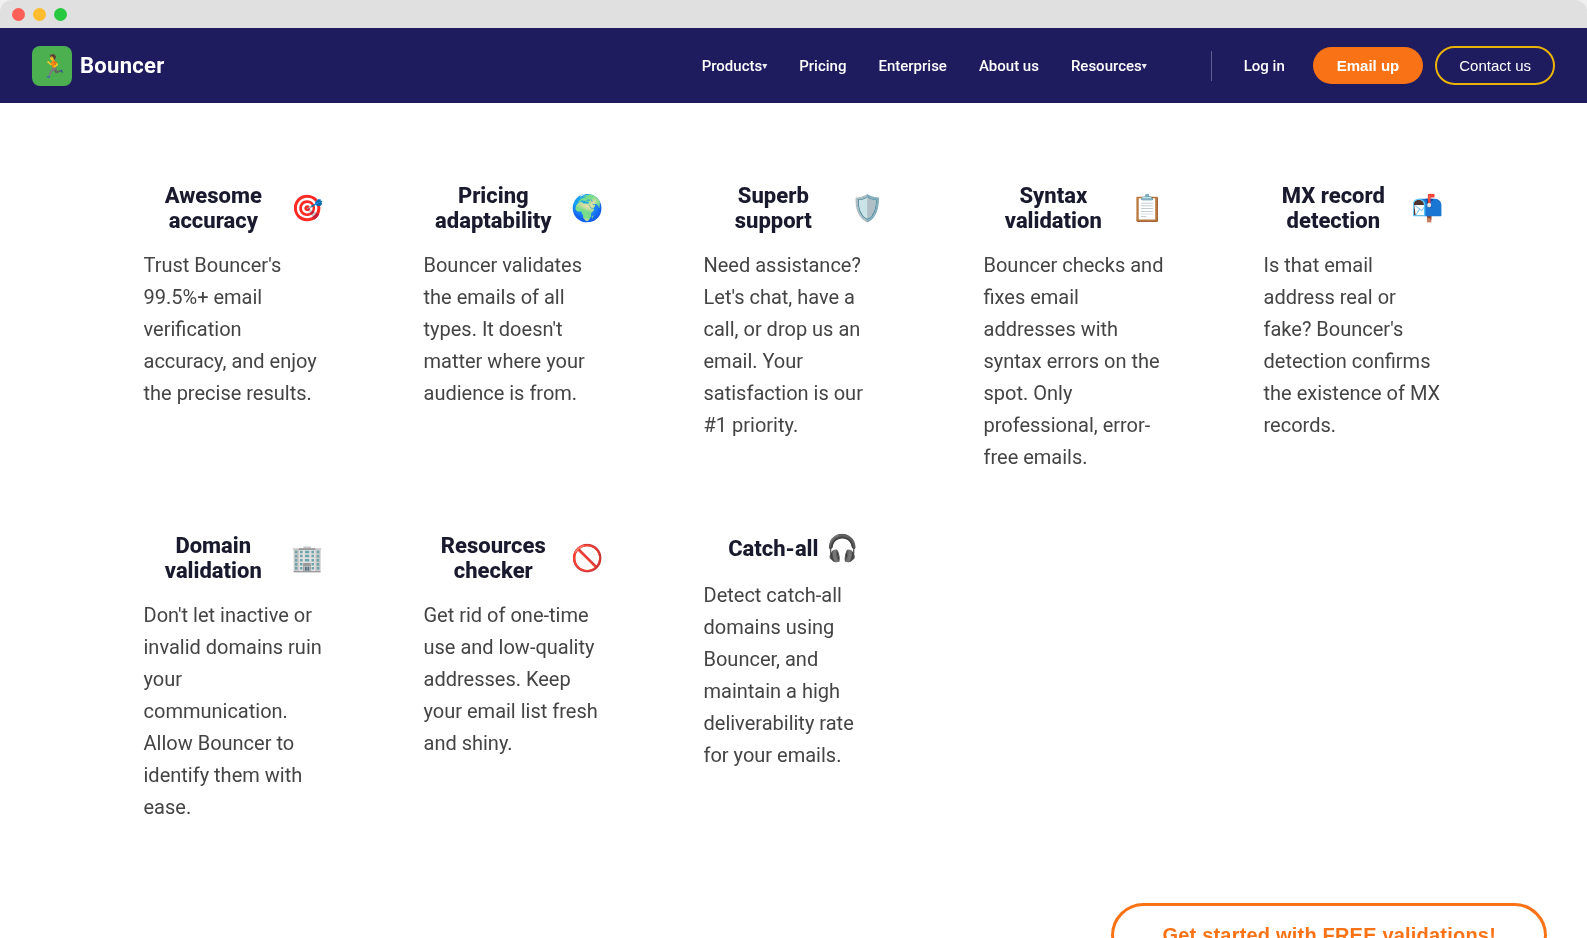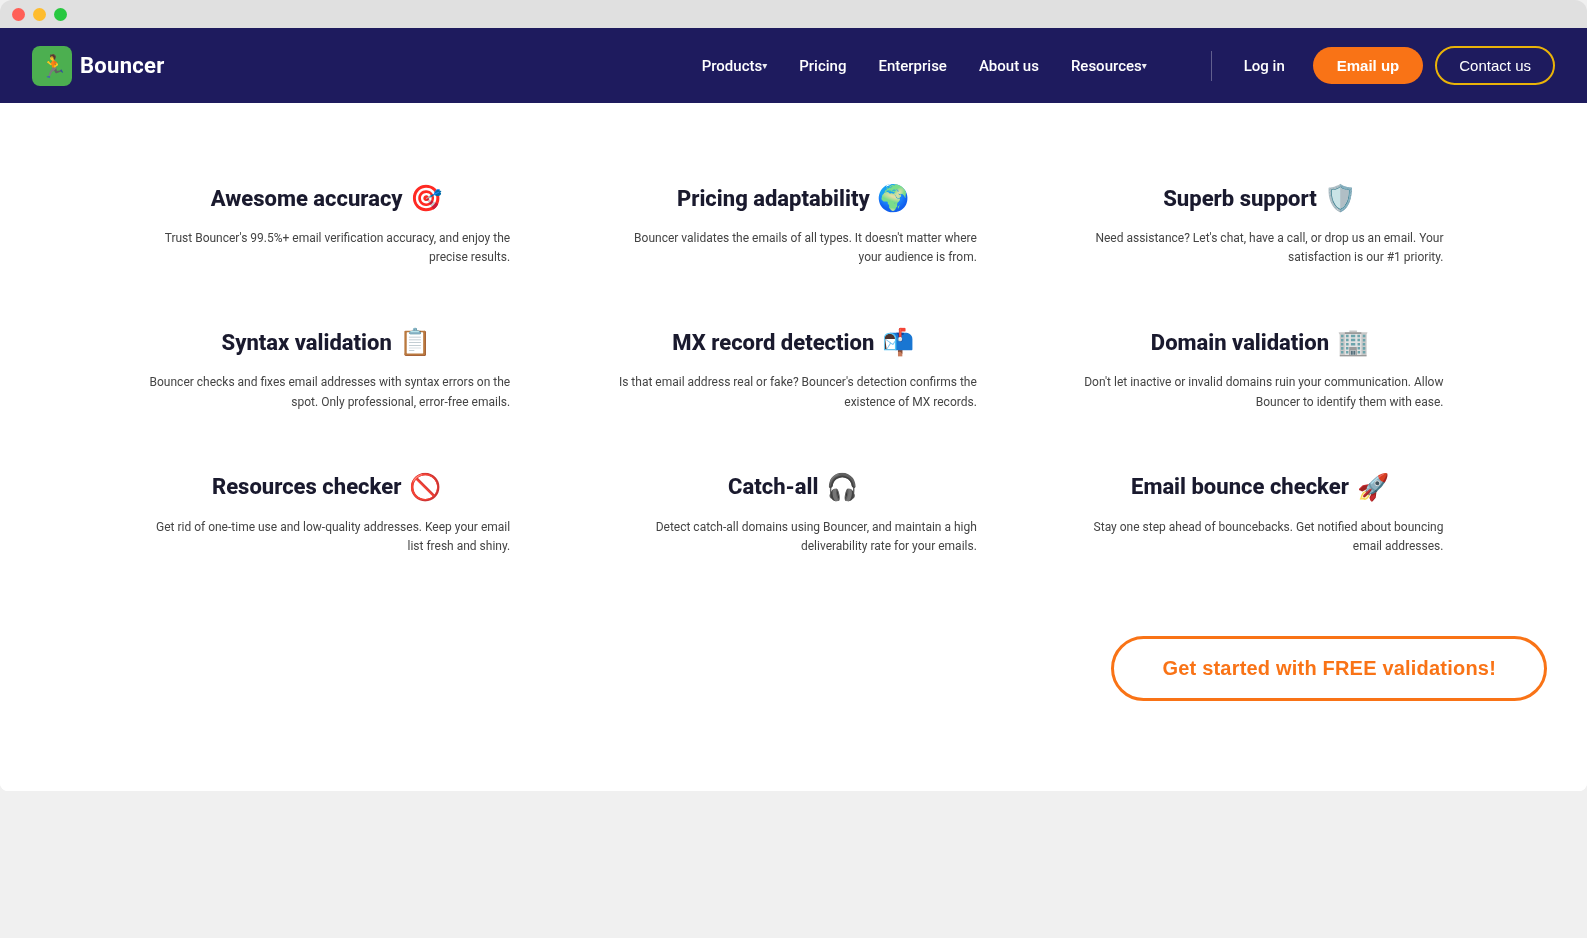--- a/index.html
+++ b/index.html
@@ -133,21 +133,21 @@
     }
 
     
     .main-content {
       background: #fff;
       padding: 60px 40px 40px;
     }
 
     .features-grid {
       display: grid;
-      grid-template-columns: 1fr 1fr 1fr;
+      grid-template-columns: 1fr 1fr 1fr 1fr 1fr;
       gap: 0;
       max-width: 1400px;
       margin: 0 auto;
     }
 
     .feature-cell {
       padding: 20px 50px 40px;
       text-align: center;
     }
 
@@ -160,24 +160,24 @@
       align-items: center;
       justify-content: center;
       gap: 8px;
     }
 
     .feature-icon {
       font-size: 26px;
     }
 
     .feature-desc {
-      font-size: 12px;
+      font-size: 20px;
       color: #444;
       line-height: 1.6;
-      text-align: right;
+      text-align: left;
     }
 
     
     .cta-section {
       display: flex;
       justify-content: flex-end;
       padding: 40px 0 50px;
     }
 
     .btn-cta {
@@ -312,27 +312,20 @@
       </div>
 
       <div class="feature-cell">
         <div class="feature-title">
           <span>Catch-all</span>
           <span class="feature-icon">🎧</span>
         </div>
         <p class="feature-desc">Detect catch-all domains using Bouncer, and maintain a high deliverability rate for your emails.</p>
       </div>
 
-      <div class="feature-cell">
-        <div class="feature-title">
-          <span>Email bounce checker</span>
-          <span class="feature-icon">🚀</span>
-        </div>
-        <p class="feature-desc">Stay one step ahead of bouncebacks. Get notified about bouncing email addresses.</p>
-      </div>
 
     </div>
 
     <div class="cta-section">
       <button class="btn-cta">Get started with FREE validations!</button>
     </div>
   </div>
 </div>
 
 </body></html>

